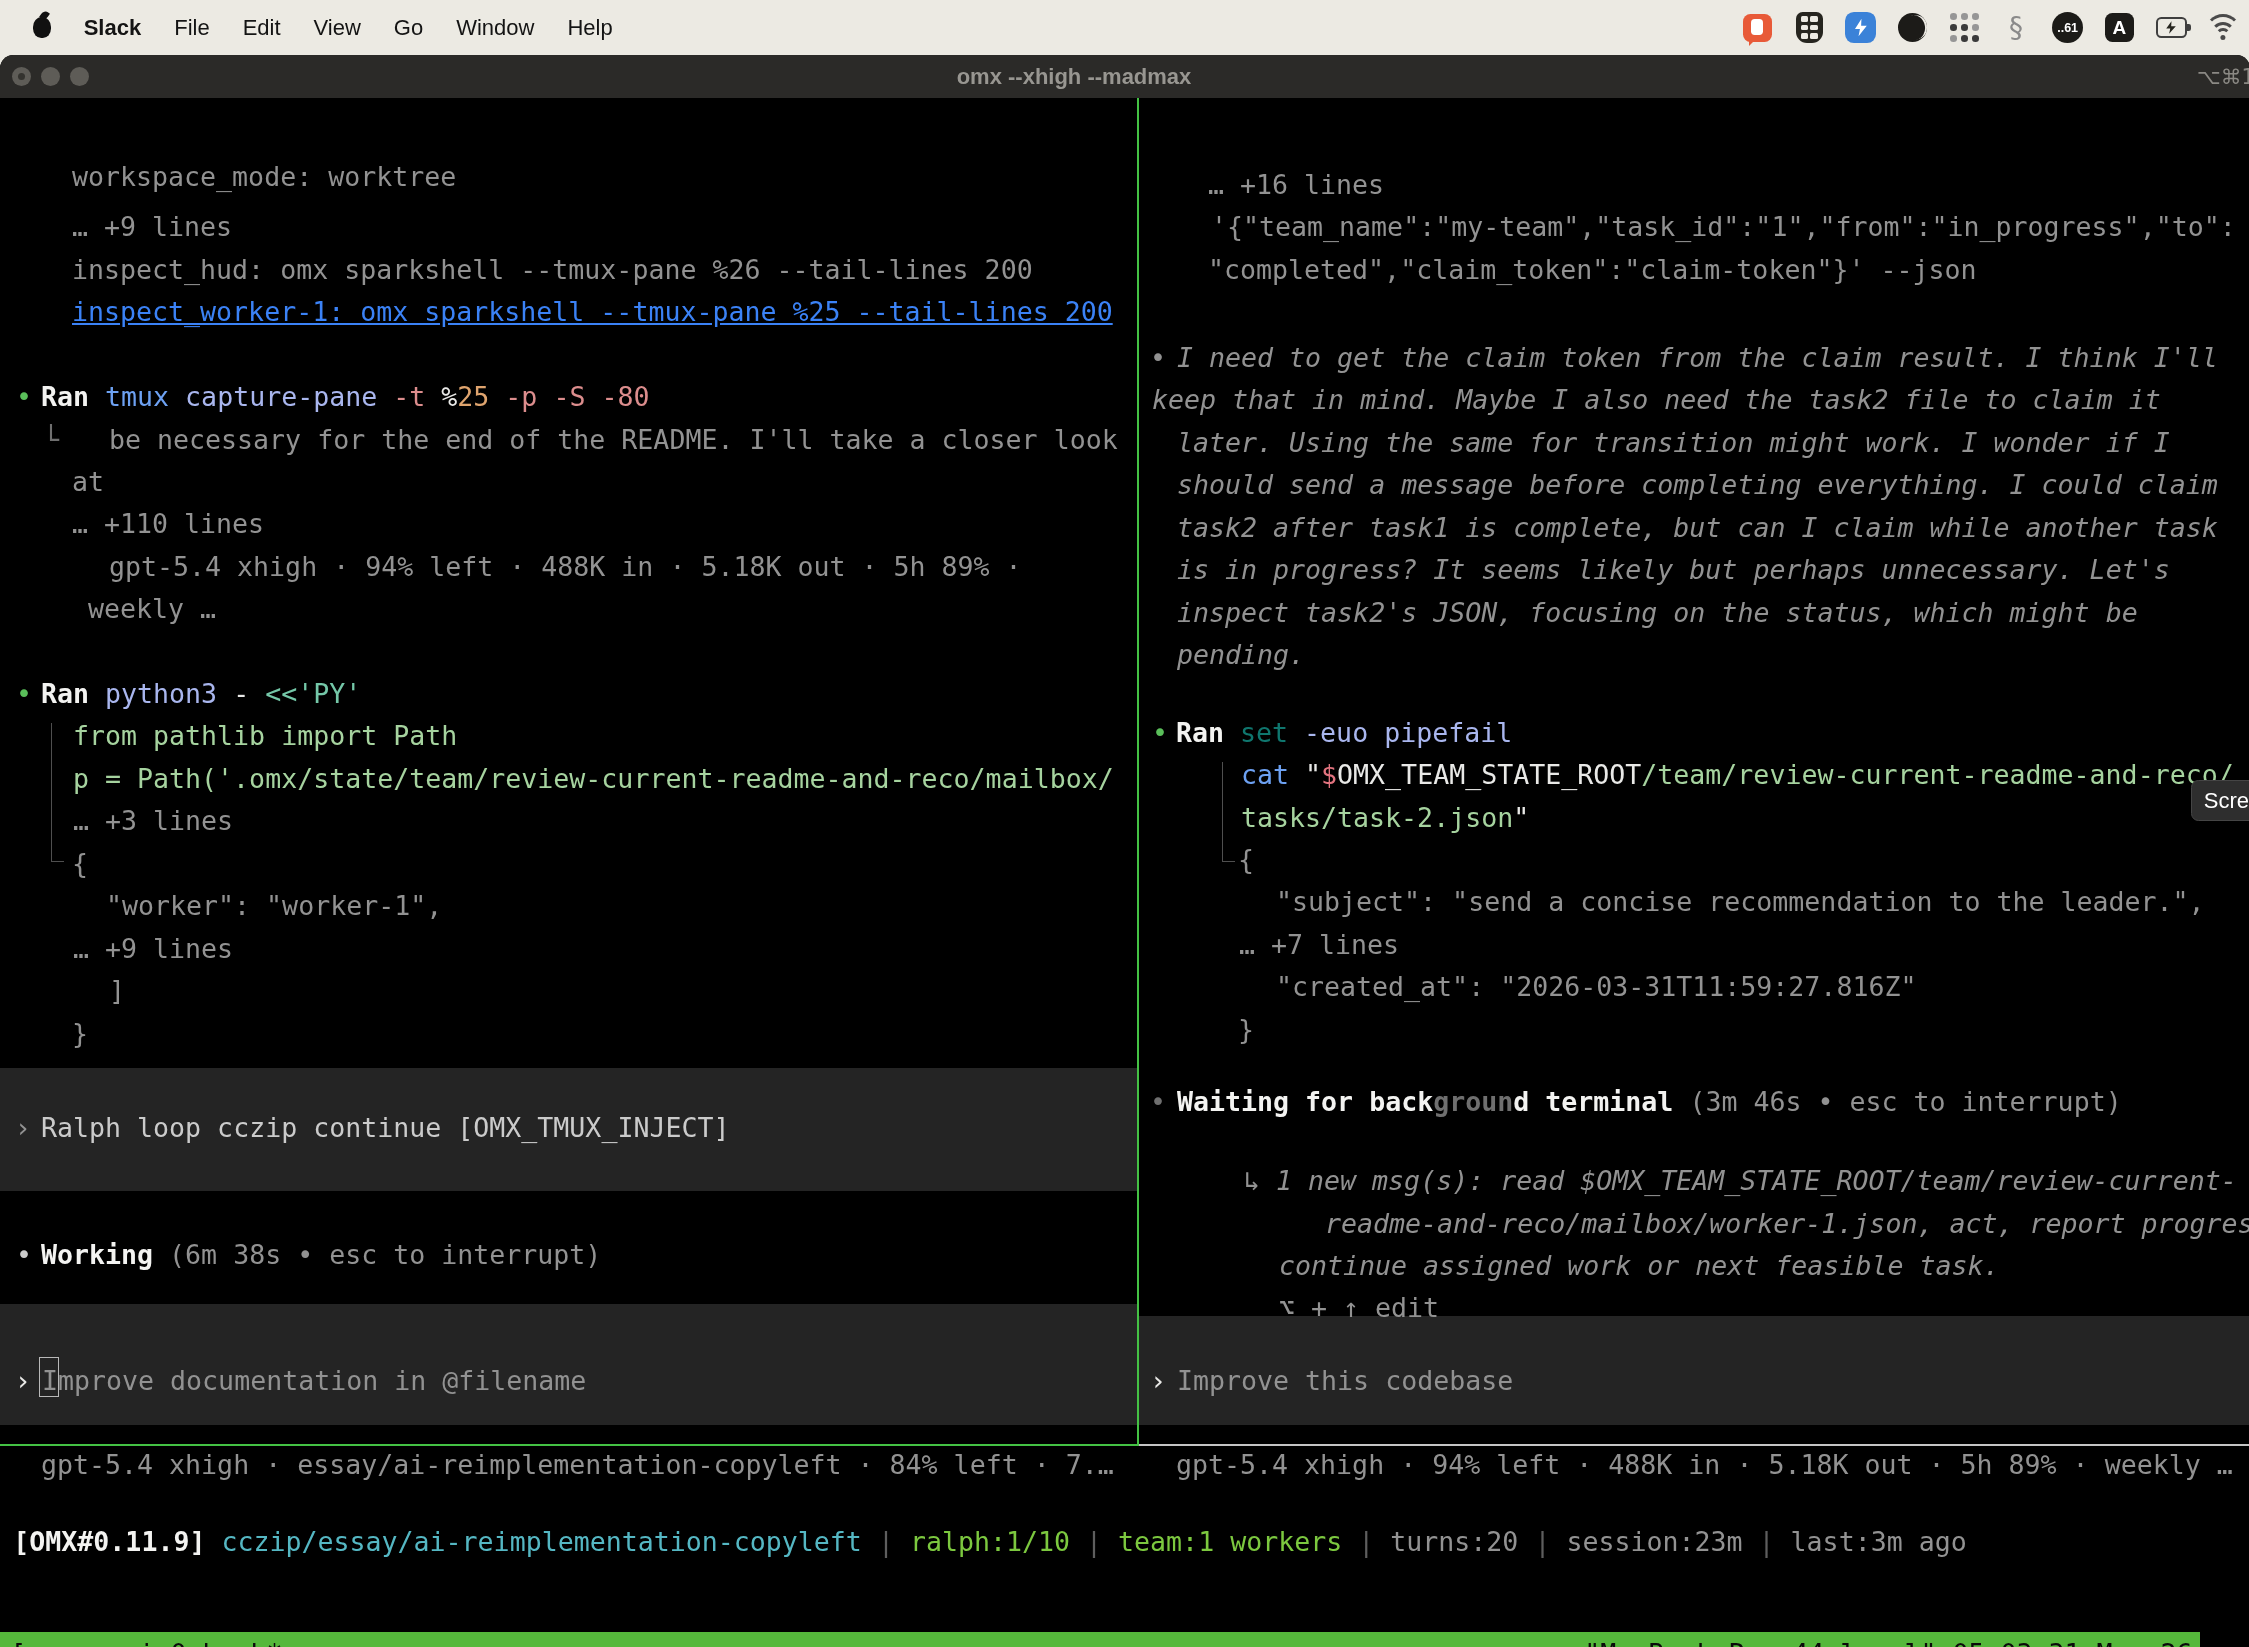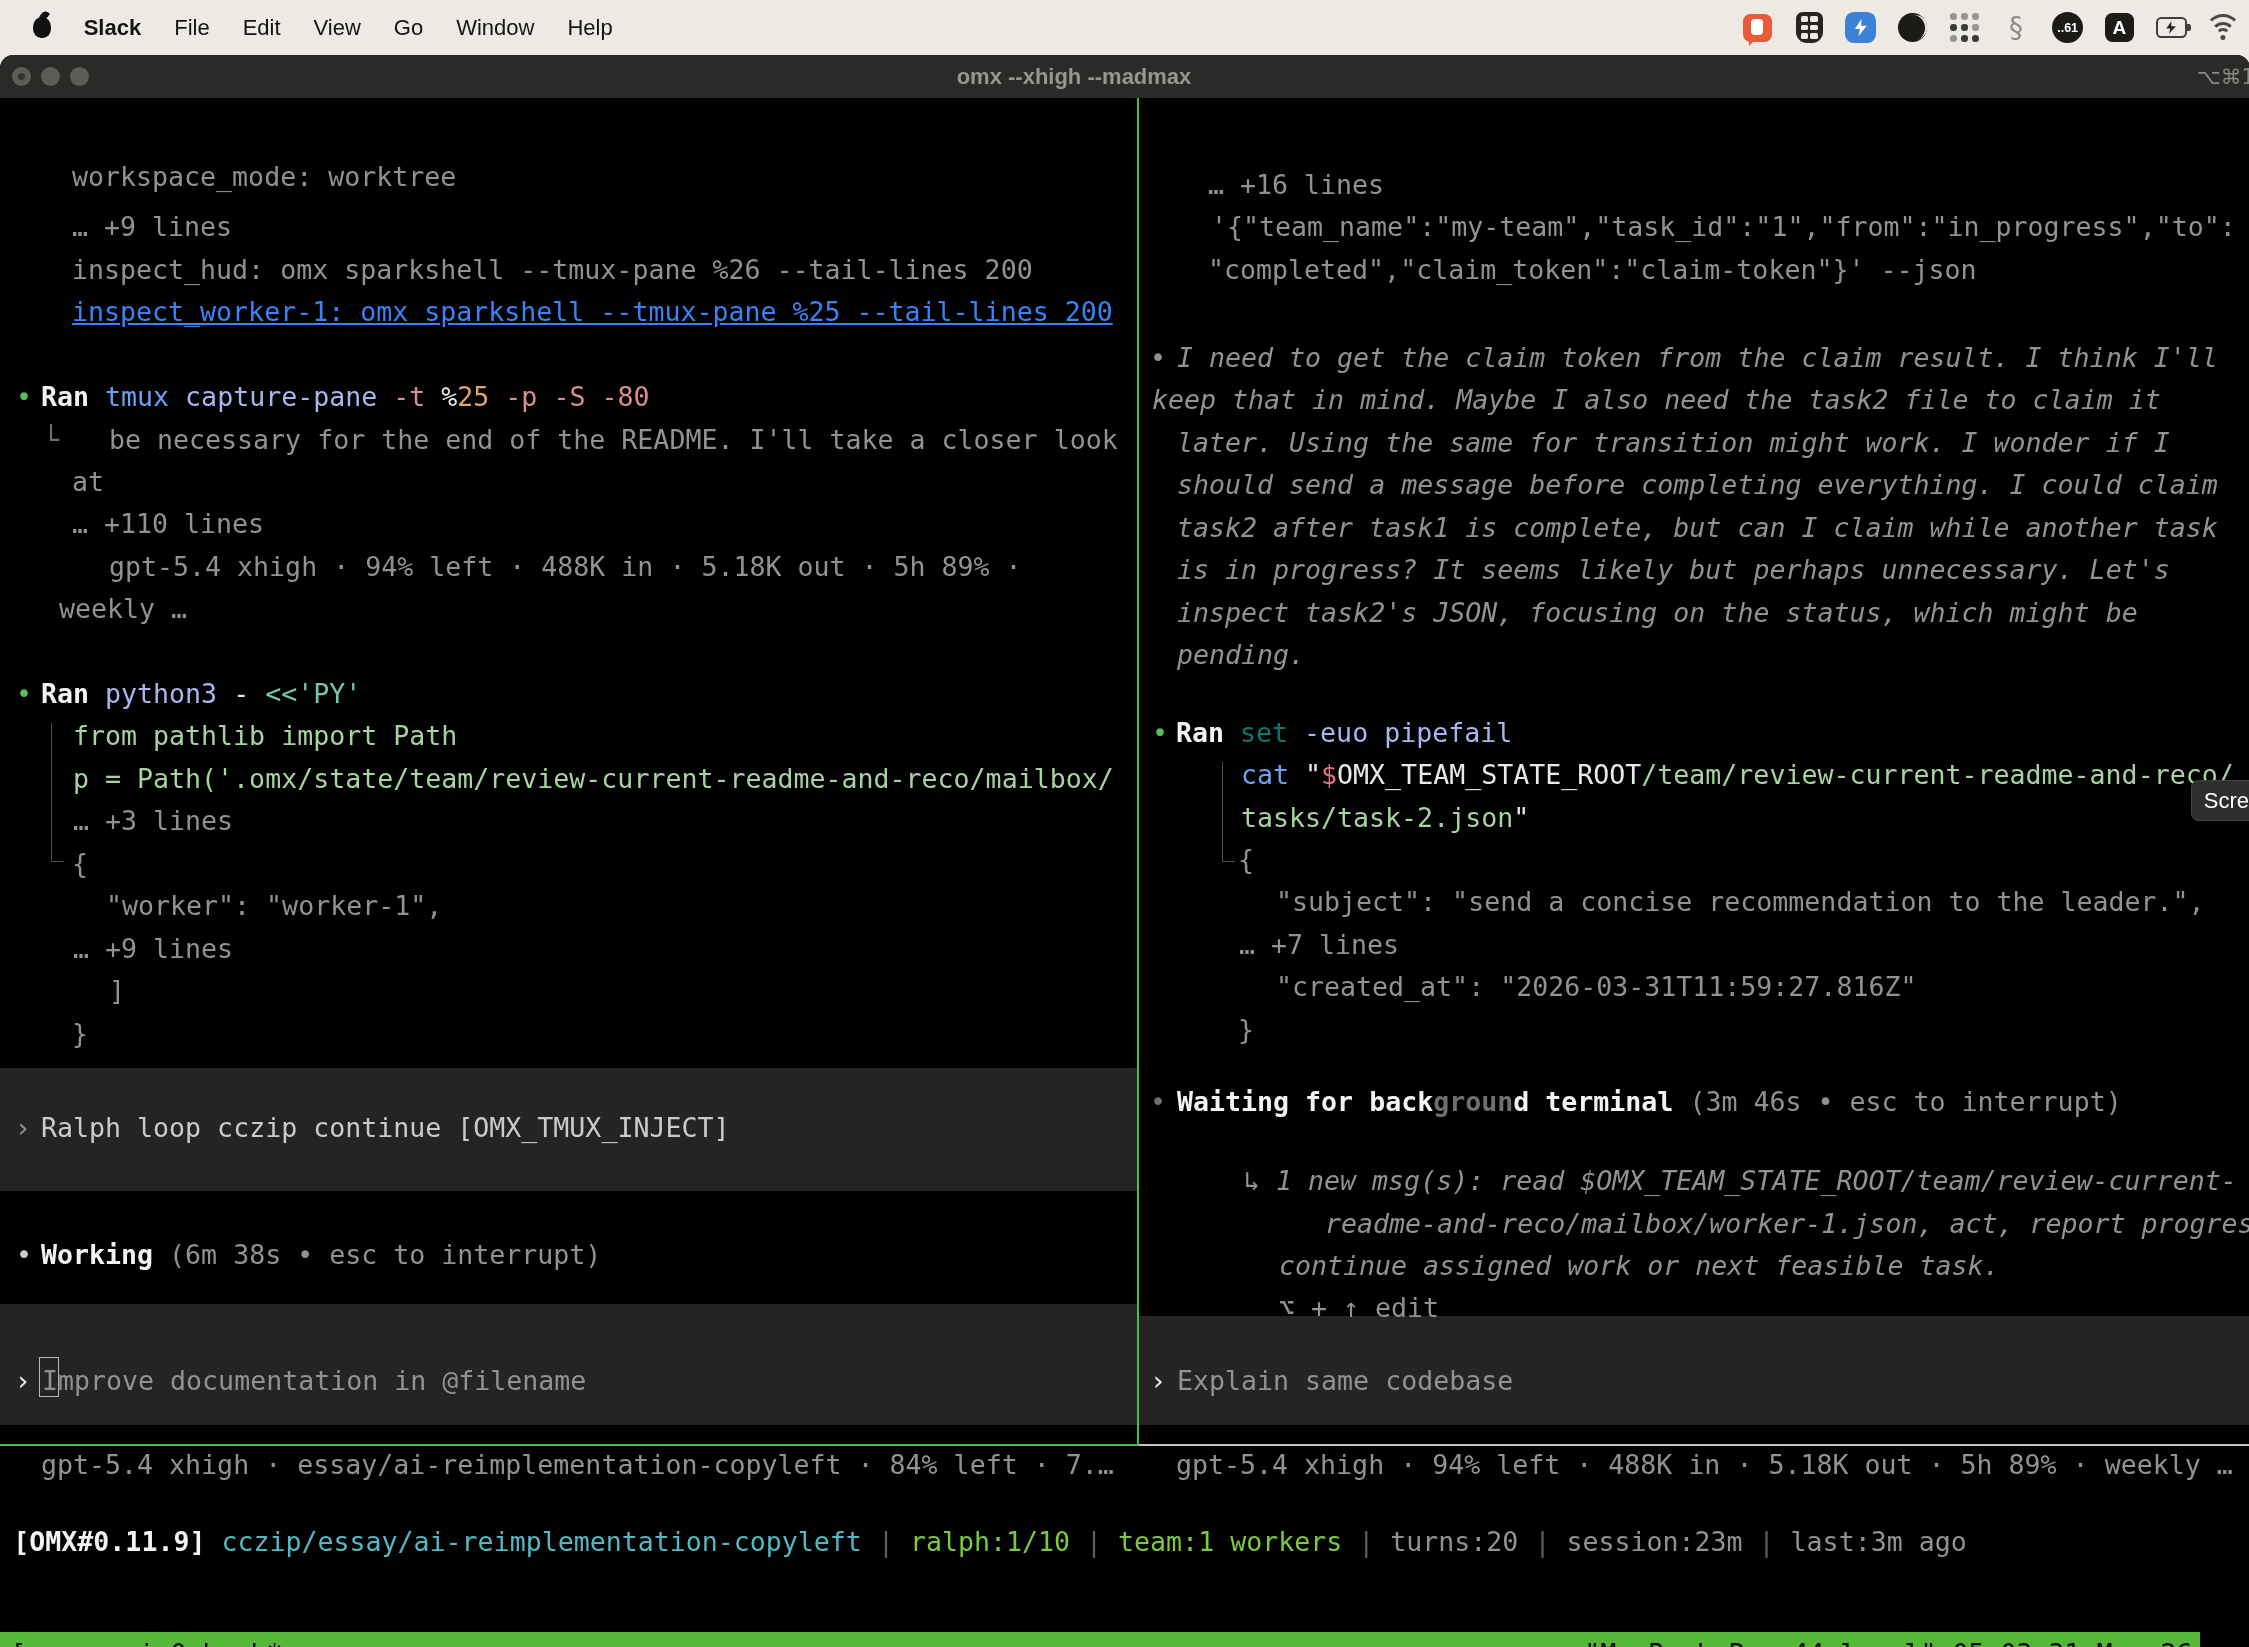--- a/index.html
+++ b/index.html
@@ -159,21 +159,21 @@
           <div class="tl" style="left: 72px; top: 110px;"><span style="color: rgb(146, 146, 146);">… +9 lines</span></div>
           <div class="tl" style="left: 72px; top: 153px;"><span style="color: rgb(146, 146, 146);">inspect_hud: omx sparkshell --tmux-pane %26 --tail-lines 200</span></div>
           <div class="tl" style="left: 72px; top: 195px;"><span style="color: #3b82f6; text-decoration: underline;">inspect_worker-1: omx sparkshell --tmux-pane %25 --tail-lines 200</span></div>
           <div class="tl" style="left: 16px; top: 280px;"><span style="color: rgb(90, 191, 90);">•</span></div>
           <div class="tl" style="left: 41px; top: 280px;"><span style="color: rgb(243, 243, 241); font-weight: bold;">Ran </span><span style="color: rgb(109, 161, 242);">tmux </span><span style="color: rgb(169, 182, 238);">capture-pane </span><span style="color: rgb(220, 141, 141);">-t </span><span style="color: rgb(233, 233, 231);">%</span><span style="color: rgb(223, 164, 110);">25 </span><span style="color: rgb(220, 141, 141);">-p -S -80</span></div>
           <div class="tl" style="left: 43px; top: 323px;"><span style="color: rgb(111, 111, 111);">└</span></div>
           <div class="tl" style="left: 109px; top: 323px;"><span style="color: rgb(146, 146, 146);">be necessary for the end of the README. I'll take a closer look</span></div>
           <div class="tl" style="left: 72px; top: 365px;"><span style="color: rgb(146, 146, 146);">at</span></div>
           <div class="tl" style="left: 72px; top: 407px;"><span style="color: rgb(146, 146, 146);">… +110 lines</span></div>
           <div class="tl" style="left: 109px; top: 450px;"><span style="color: rgb(146, 146, 146);">gpt-5.4 xhigh · 94% left · 488K in · 5.18K out · 5h 89% ·</span></div>
-          <div class="tl" style="left: 59px; top: 492px;"><span style="color: rgb(146, 146, 146);">weekly …</span></div>
+          <div class="tl" style="left: 88px; top: 492px;"><span style="color: rgb(146, 146, 146);">weekly …</span></div>
           <div class="tl" style="left: 16px; top: 577px;"><span style="color: rgb(90, 191, 90);">•</span></div>
           <div class="tl" style="left: 41px; top: 577px;"><span style="color: rgb(243, 243, 241); font-weight: bold;">Ran </span><span style="color: rgb(169, 182, 238);">python3 </span><span style="color: rgb(233, 233, 231);">- </span><span style="color: rgb(116, 199, 168);">&lt;&lt;'PY'</span></div>
           <div class="tl" style="left: 73px; top: 619px;"><span style="color: rgb(166, 211, 159);">from pathlib import Path</span></div>
           <div class="tl" style="left: 73px; top: 662px;"><span style="color: rgb(166, 211, 159);">p = Path('.omx/state/team/review-current-readme-and-reco/mailbox/</span></div>
           <div class="tl" style="left: 73px; top: 704px;"><span style="color: rgb(146, 146, 146);">… +3 lines</span></div>
           <div class="tl" style="left: 72px; top: 747px;"><span style="color: rgb(146, 146, 146);">{</span></div>
           <div class="tl" style="left: 106px; top: 789px;"><span style="color: rgb(146, 146, 146);">"worker": "worker-1",</span></div>
           <div class="tl" style="left: 73px; top: 832px;"><span style="color: rgb(146, 146, 146);">… +9 lines</span></div>
           <div class="tl" style="left: 109px; top: 874px;"><span style="color: rgb(146, 146, 146);">]</span></div>
           <div class="tl" style="left: 72px; top: 917px;"><span style="color: rgb(146, 146, 146);">}</span></div>
@@ -212,21 +212,21 @@
           <div class="tl" style="left: 1239px; top: 828px;"><span style="color: rgb(146, 146, 146);">… +7 lines</span></div>
           <div class="tl" style="left: 1276px; top: 870px;"><span style="color: rgb(146, 146, 146);">"created_at": "2026-03-31T11:59:27.816Z"</span></div>
           <div class="tl" style="left: 1238px; top: 913px;"><span style="color: rgb(146, 146, 146);">}</span></div>
           <div class="tl" style="left: 1150px; top: 985px;"><span style="color: rgb(111, 111, 111);">•</span></div>
           <div class="tl" style="left: 1177px; top: 985px;"><span style="color: rgb(243, 243, 241); font-weight: bold;">Waiting for back</span><span style="color: rgb(111, 111, 111); font-weight: bold;">groun</span><span style="color: rgb(243, 243, 241); font-weight: bold;">d terminal </span><span style="color: rgb(146, 146, 146);">(3m 46s • esc to interrupt)</span></div>
           <div class="tl" style="left: 1244px; top: 1064px;"><span style="color: rgb(146, 146, 146);">↳ </span><span style="color: rgb(146, 146, 146); font-style: italic;">1 new msg(s): read $OMX_TEAM_STATE_ROOT/team/review-current-</span></div>
           <div class="tl" style="left: 1279px; top: 1107px; margin-left: 46px;"><span style="color: rgb(146, 146, 146); font-style: italic;">readme-and-reco/mailbox/worker-1.json, act, report progress,</span></div>
           <div class="tl" style="left: 1279px; top: 1149px;"><span style="color: rgb(146, 146, 146); font-style: italic;">continue assigned work or next feasible task.</span></div>
           <div class="tl" style="left: 1279px; top: 1191px;"><span style="color: rgb(146, 146, 146);">⌥ + ↑ edit</span></div>
           <div class="tl" style="left: 1150px; top: 1264px;"><span style="color: rgb(233, 233, 231);">›</span></div>
-          <div class="tl" style="left: 1177px; top: 1264px;"><span style="color: rgb(146, 146, 146);">Explain same codebase</span></div>
+          <div class="tl" style="left: 1177px; top: 1264px;"><span style="color: rgb(146, 146, 146);">Improve this codebase</span></div>
           <div class="tl" style="left: 1176px; top: 1348px;"><span style="color: rgb(146, 146, 146);">gpt-5.4 xhigh · 94% left · 488K in · 5.18K out · 5h 89% · weekly …</span></div>
         </div>
       <div id="tooltip">Scre</div>
     </div>
 
     <div id="v-divider"></div>
     <div id="h-border-left"></div>
     <div id="h-border-right"></div>
 
     <div id="hudline"><span style="color: rgb(243, 243, 241); font-weight: bold;">[OMX#0.11.9] </span><span style="color: rgb(85, 183, 195);">cczip/essay/ai-reimplementation-copyleft</span><span style="color: rgb(94, 94, 94);"> | </span><span style="color: rgb(124, 200, 63);">ralph:1/10</span><span style="color: rgb(94, 94, 94);"> | </span><span style="color: rgb(124, 200, 63);">team:1 workers</span><span style="color: rgb(94, 94, 94);"> | </span><span style="color: rgb(146, 146, 146);">turns:20</span><span style="color: rgb(94, 94, 94);"> | </span><span style="color: rgb(146, 146, 146);">session:23m</span><span style="color: rgb(94, 94, 94);"> | </span><span style="color: rgb(146, 146, 146);">last:3m ago</span></div>

